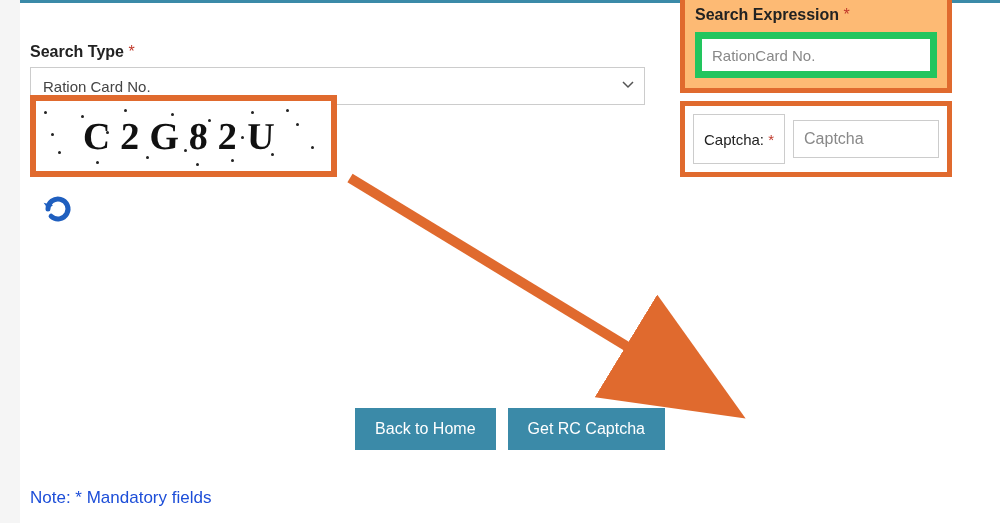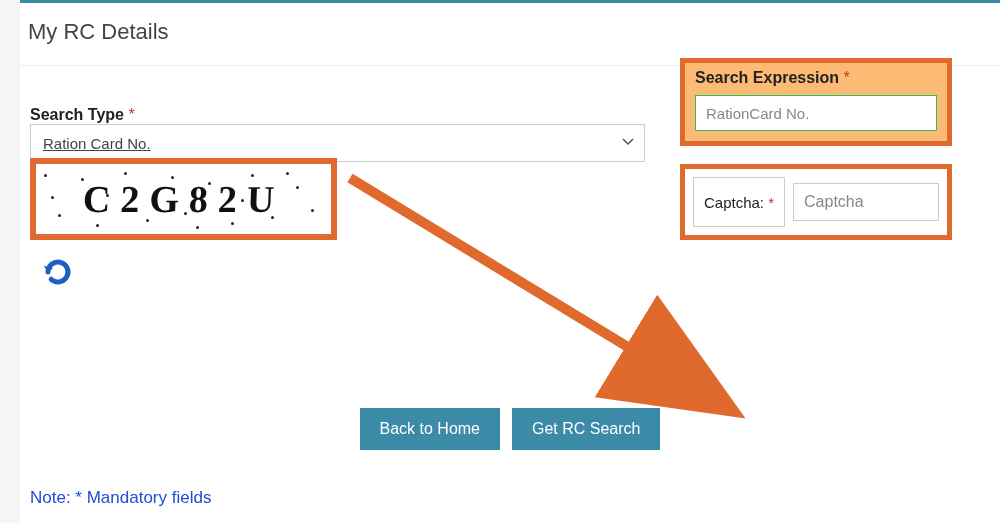--- a/index.html
+++ b/index.html
@@ -33,34 +33,34 @@
   }
   .row1 {
     display: flex;
     gap: 30px;
   }
   .field-group { display: flex; flex-direction: column; }
   .label {
     font-size: 16px;
     font-weight: 700;
     color: #222;
+    margin-bottom: 6px;
   }
   .req { color: #c0392b; font-weight: 400; }
   .select-wrap {
     width: 615px;
     border: 1px solid #ccc;
     height: 38px;
     display: flex;
     align-items: center;
     padding: 16px 12px;
     position: relative;
     color: #444;
     font-size: 15px;
     background: #fff;
-    text-decoration: underline;
   }
   .select-wrap .chev {
     position: absolute;
     right: 10px;
     top: 50%;
     transform: translateY(-50%);
     color: #555;
     font-size: 12px;
   }
   .expr-wrap {
@@ -69,21 +69,21 @@
     top: -8px;
     width: 272px;
     border: 5px solid #e06a2e;
     padding: 6px 10px 10px 10px;
     background: #fdba74;
   }
   .expr-wrap .label { margin-bottom: 8px; }
   .expr-input {
     width: 100%;
     height: 36px;
-    border: 1px solid #22c55e;
+    border: 7px solid #22c55e;
     padding: 16px 10px;
     font-size: 15px;
     color: #888;
   }
   .expr-input::placeholder { color: #888; }
   .captcha-box {
     position: absolute;
     left: 10px;
     top: 92px;
     border: 6px solid #e06a2e;
@@ -188,21 +188,20 @@
     left: 320px;
     top: 165px;
     pointer-events: none;
   }
 </style>
 </head>
 <body>
 
 <div class="page">
 
-  <h2 class="page-title">My RC Details</h2>
 
   <div class="form-area">
 
     <div class="row1">
       <div class="field-group">
         <div class="label">
           <span>Search Type</span>
           <span class="req">*</span>
         </div>
         <div class="select-wrap">
@@ -270,18 +269,18 @@
     <defs>
       <marker id="arrowhead" markerWidth="14" markerHeight="12" refX="11" refY="6" orient="auto">
         <polygon points="0 0, 14 6, 0 12" fill="#e06a2e"></polygon>
       </marker>
     </defs>
     <line x1="10" y1="10" x2="380" y2="235" stroke="#e06a2e" stroke-width="10" marker-end="url(#arrowhead)"></line>
   </svg>
 
   <div class="buttons">
     <button class="btn">Back to Home</button>
-    <button class="btn">Get RC Search</button>
+    <button class="btn">Get RC Captcha</button>
   </div>
 
   <div class="note">Note: * Mandatory fields</div>
 
 </div>
 
 </body></html>

